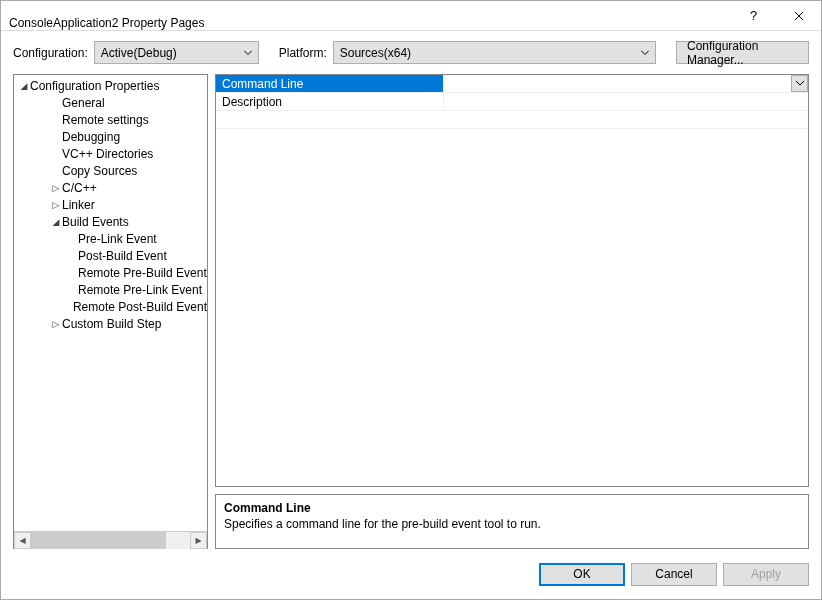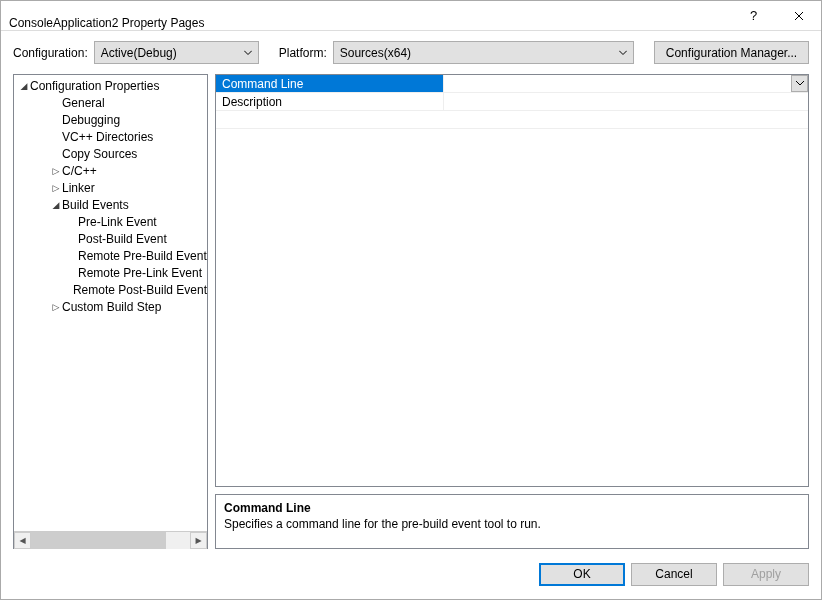--- a/index.html
+++ b/index.html
@@ -71,35 +71,39 @@
     <label>Platform:</label>
     <div class="combo" style="flex:1;">
       <span>Sources(x64)</span>
       <span class="arrow">
           <svg width="8" height="5" viewBox="0 0 8 5">
             <path d="M0 0 L4 4 L8 0" fill="none" stroke="#000"></path>
           </svg>
         </span>
     </div>
     <div style="width:8px;"></div>
-    <div class="btn-std" style="width:155px;">
+    <div class="btn-std" style="width:133px;">
       <span>Configuration Manager...</span>
     </div>
   </div>
 
   <div class="main-area">
     <div class="tree-panel">
       <div class="tree" id="tree">
           <div class="tree-item" style="padding-left: 4px;">
             <span class="exp">◢</span>
             <span>Configuration Properties</span>
           </div>
           <div class="tree-item" style="padding-left: 36px;">
             <span class="exp"></span>
             <span>General</span>
+          </div>
+          <div class="tree-item" style="padding-left: 36px;">
+            <span class="exp"></span>
+            <span>Remote settings</span>
           </div>
           <div class="tree-item" style="padding-left: 36px;">
             <span class="exp"></span>
             <span>Debugging</span>
           </div>
           <div class="tree-item" style="padding-left: 36px;">
             <span class="exp"></span>
             <span>VC++ Directories</span>
           </div>
           <div class="tree-item" style="padding-left: 36px;">

